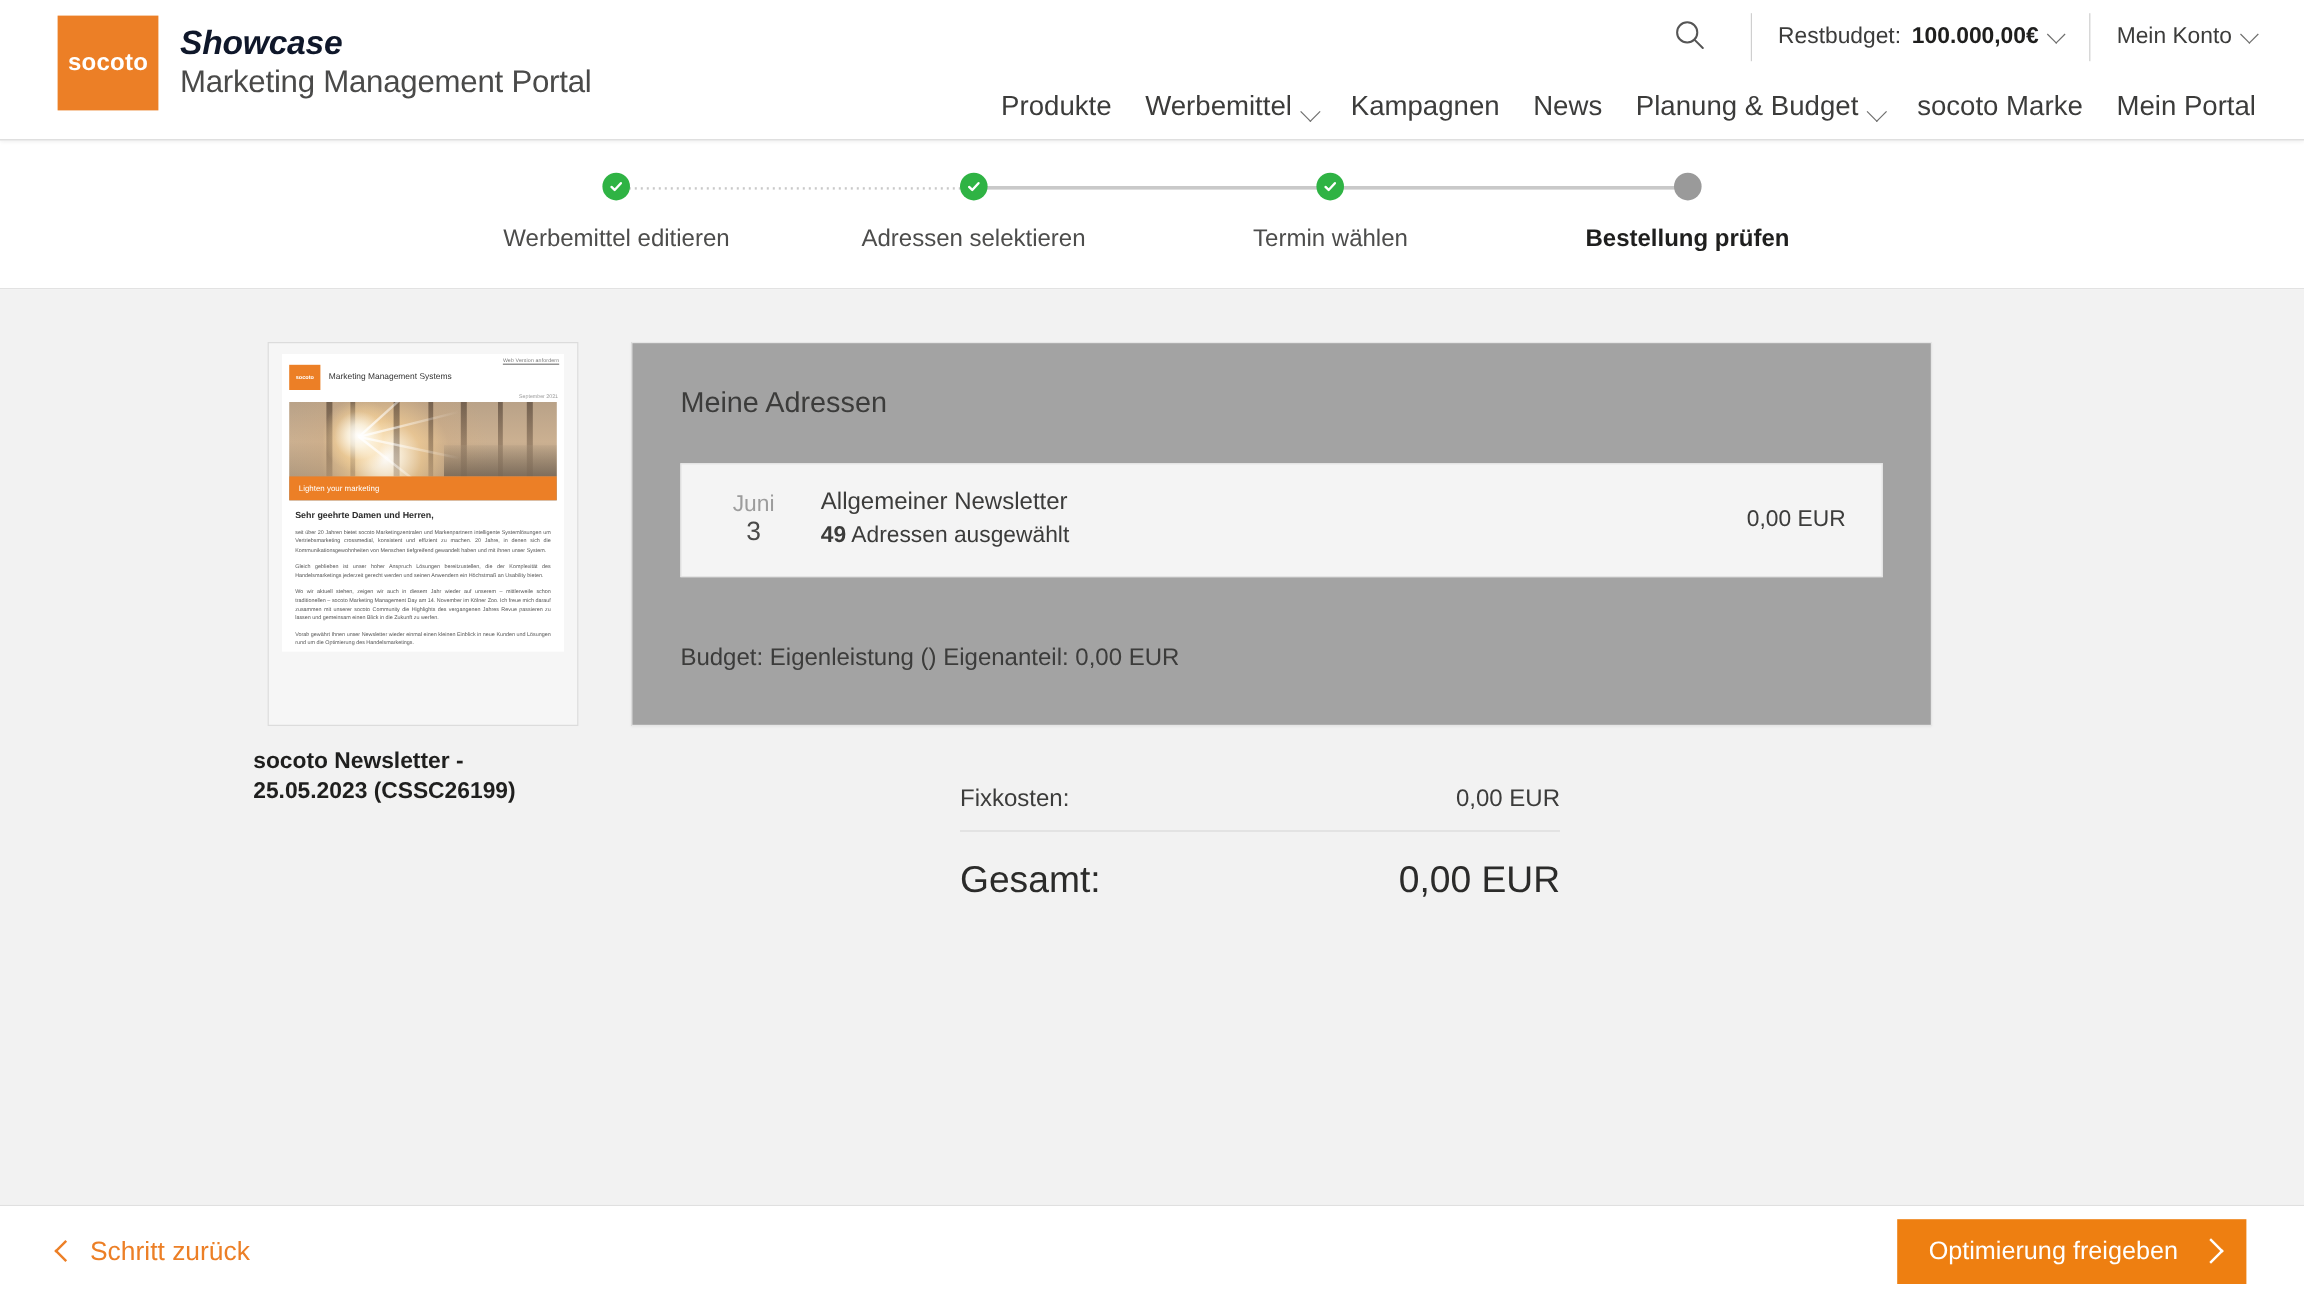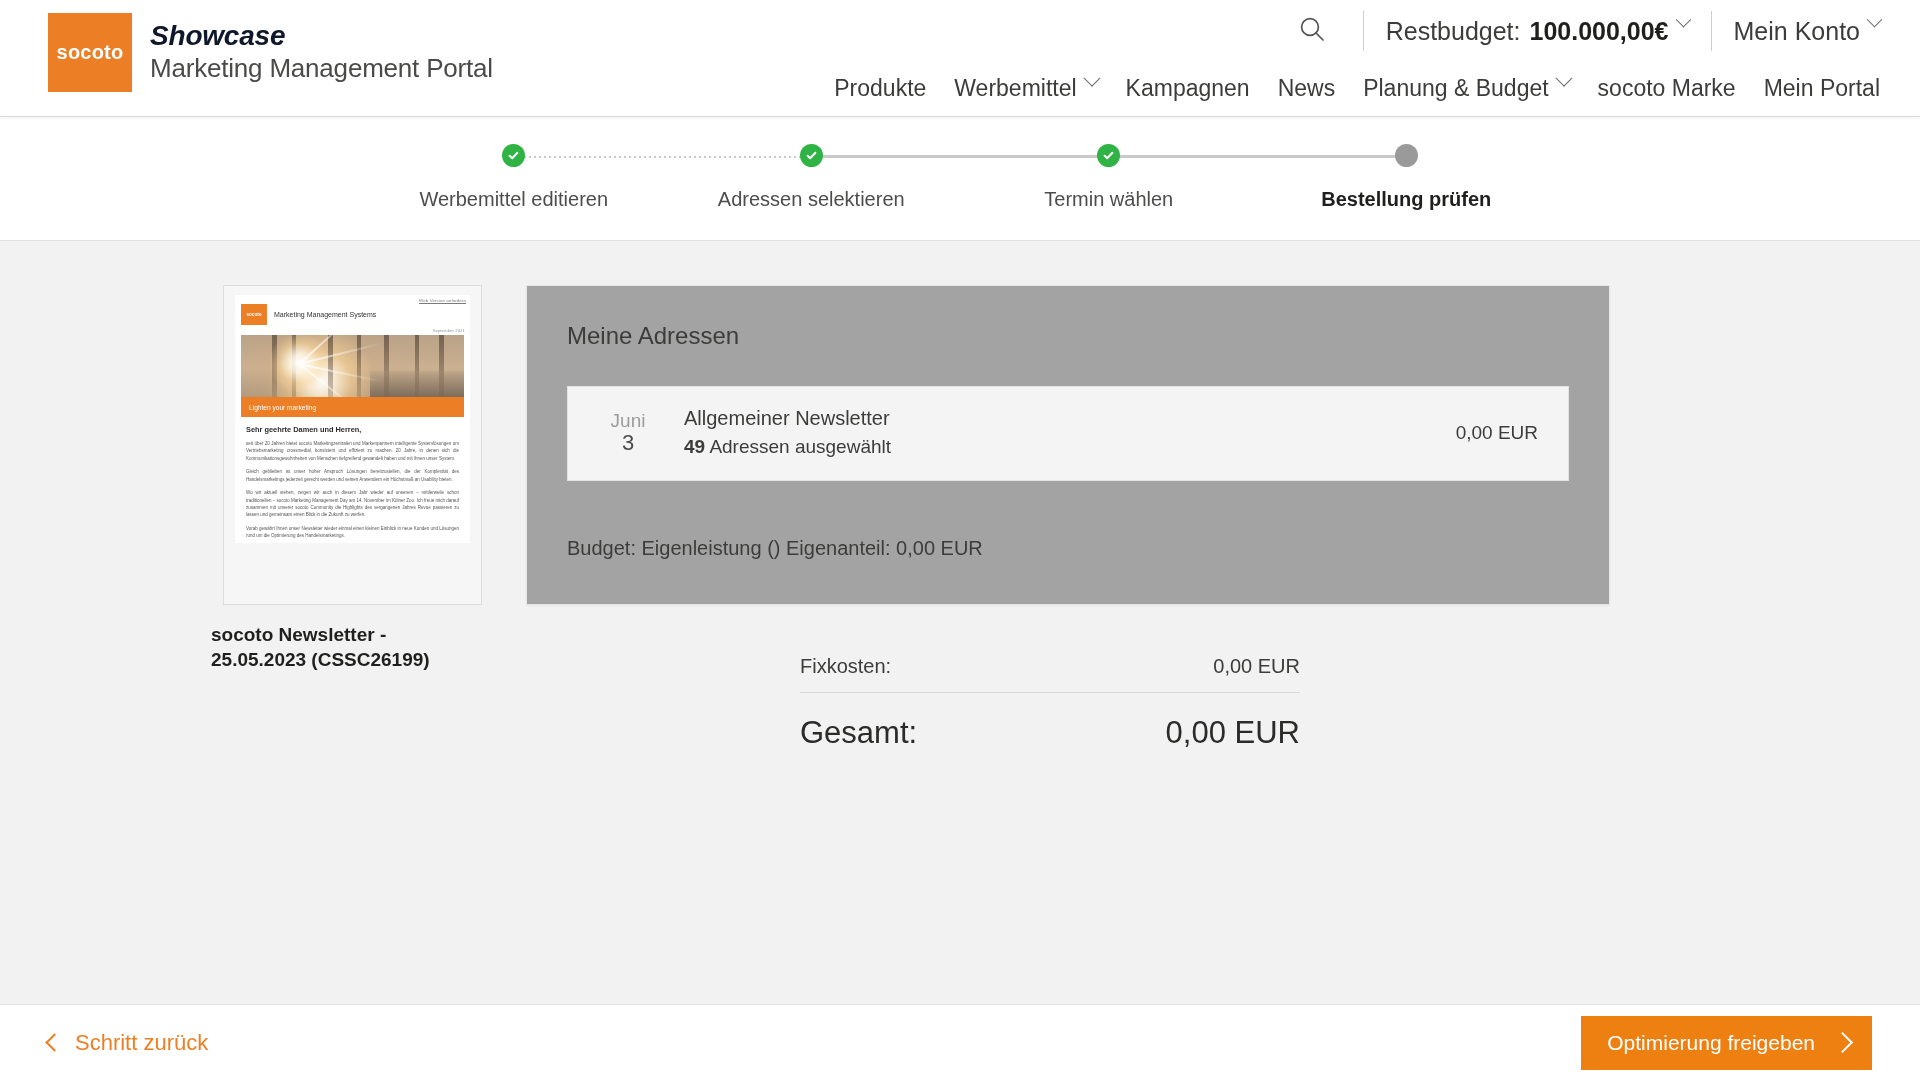--- a/index.html
+++ b/index.html
@@ -94,23 +94,23 @@
     cursor: pointer;
   }
   .hdr-divider {
     width: 1px;
     height: 40px;
     background: #cfcfcf;
     margin: 0 22px;
   }
   .hdr-item {
     display: flex;
-    align-items: flex-start;
+    align-items: center;
     gap: 9px;
-    font-size: 25px;
+    font-size: 19px;
     color: #3c3c3b;
     cursor: pointer;
     white-space: nowrap;
   }
   .hdr-item b { font-weight: 700; color: #1f1f1e; }
 
   .caret {
     display: inline-block;
     width: 11px; height: 11px;
     border-right: 1.6px solid #6e6e6d;
@@ -123,21 +123,21 @@
     position: absolute;
     right: 40px;
     top: 62px;
     display: flex;
     align-items: center;
     gap: 0;
     height: 52px;
   }
   .nav-item {
     display: flex;
-    align-items: flex-start;
+    align-items: flex-end;
     gap: 9px;
     font-size: 23px;
     color: #3c3c3b;
     padding: 0 14px;
     cursor: pointer;
     white-space: nowrap;
   }
   .nav-item:last-child { padding-right: 0; }
   .nav-item .caret { width: 12px; height: 12px; }
 

